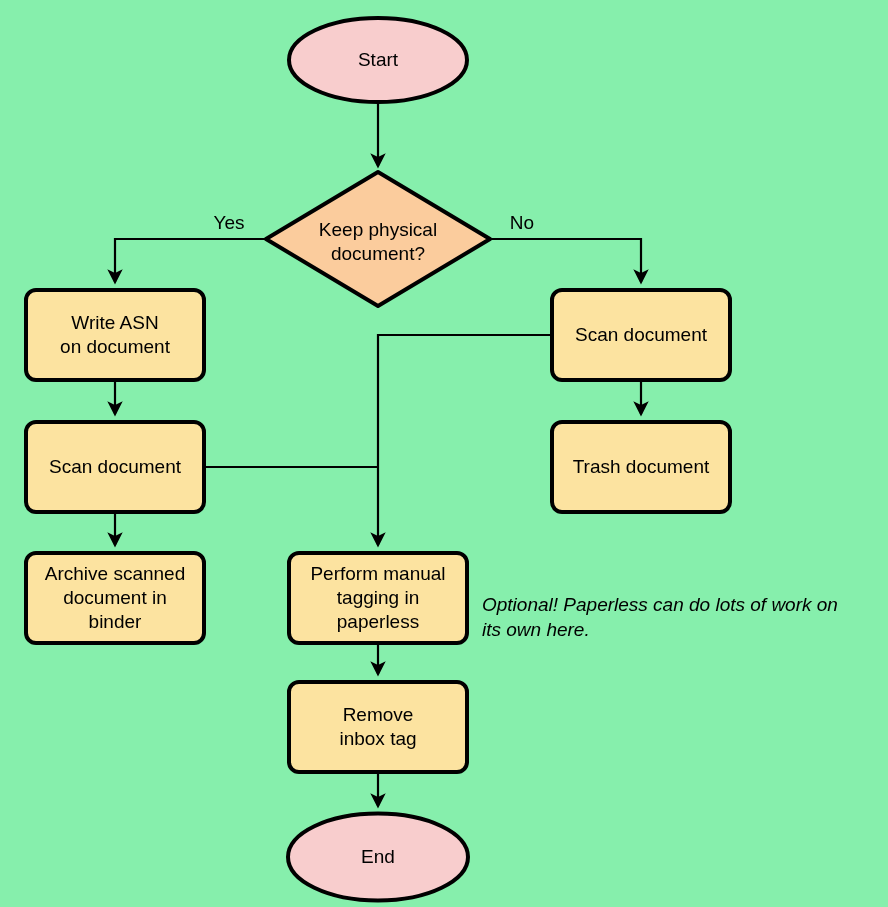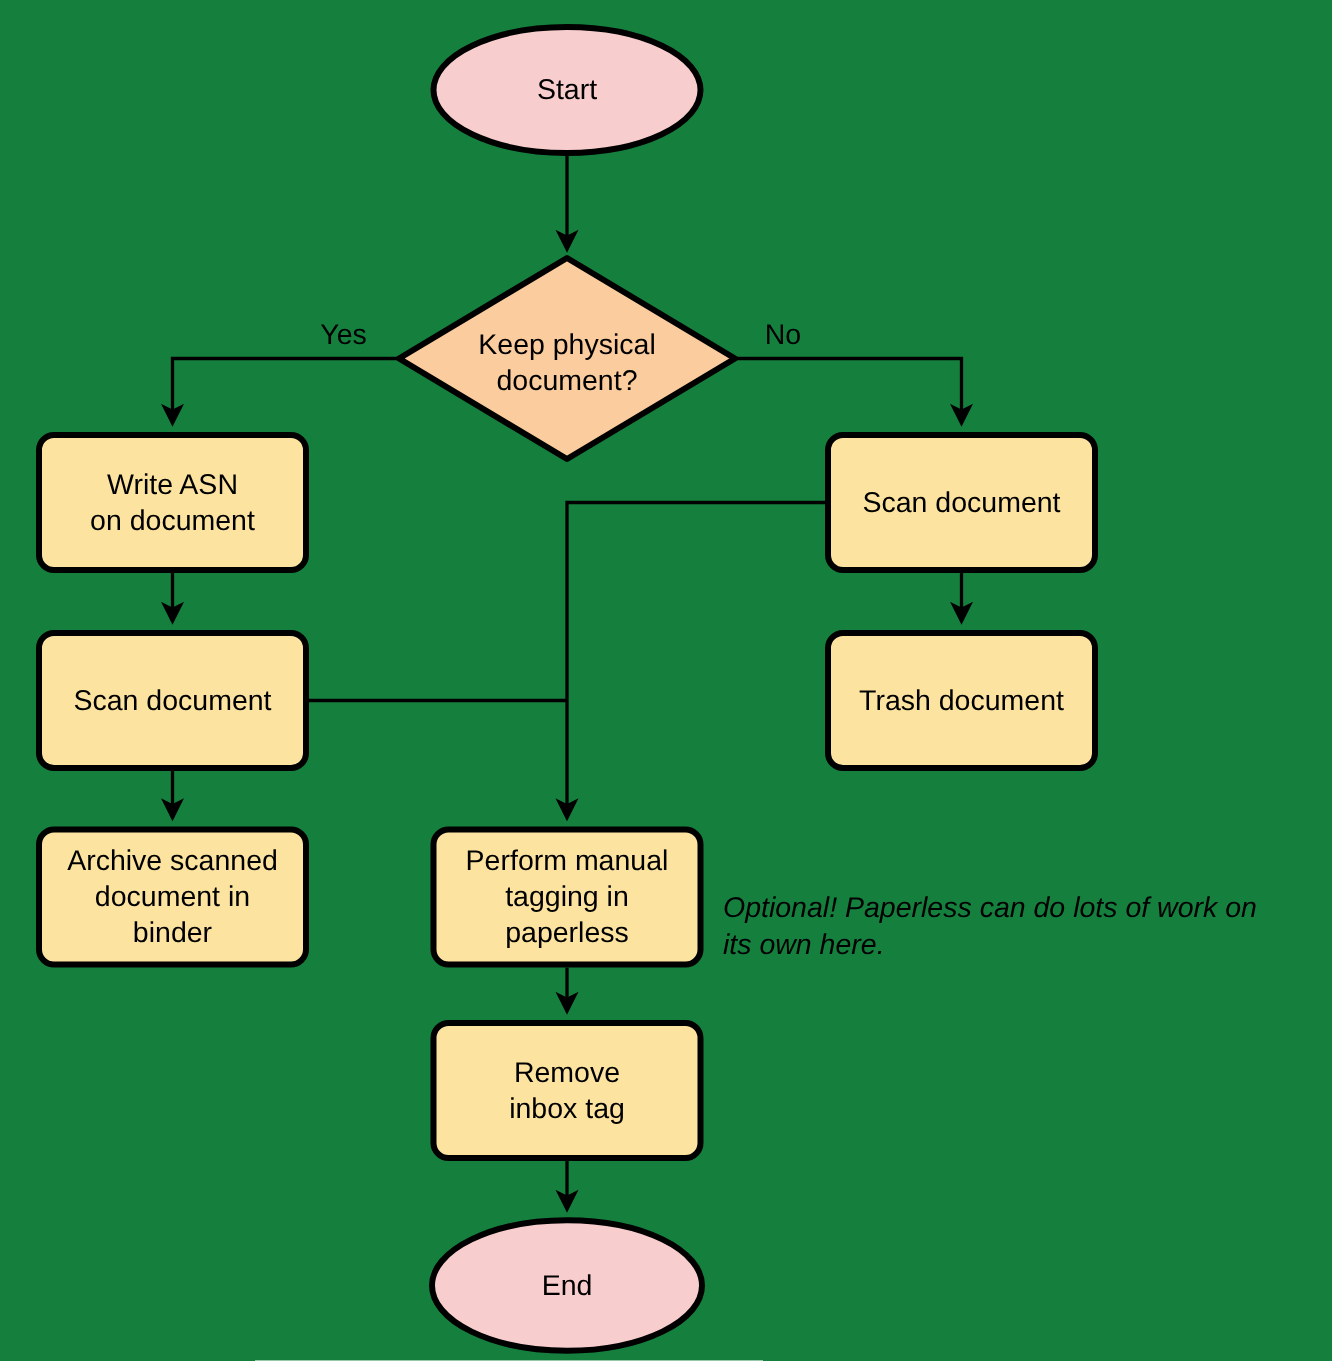--- a/index.html
+++ b/index.html
@@ -8,21 +8,21 @@
     padding: 0;
     background: #ffffff;
   }
   body {
     font-family: "Liberation Sans", sans-serif;
   }
   #canvas {
     position: relative;
     width: 888px;
     height: 907px;
-    background: #15803d;
+    background: #86efac;
     overflow: hidden;
   }
   #flow-svg {
     position: absolute;
     left: 0;
     top: 0;
     width: 888px;
     height: 907px;
   }
   .node-label {

